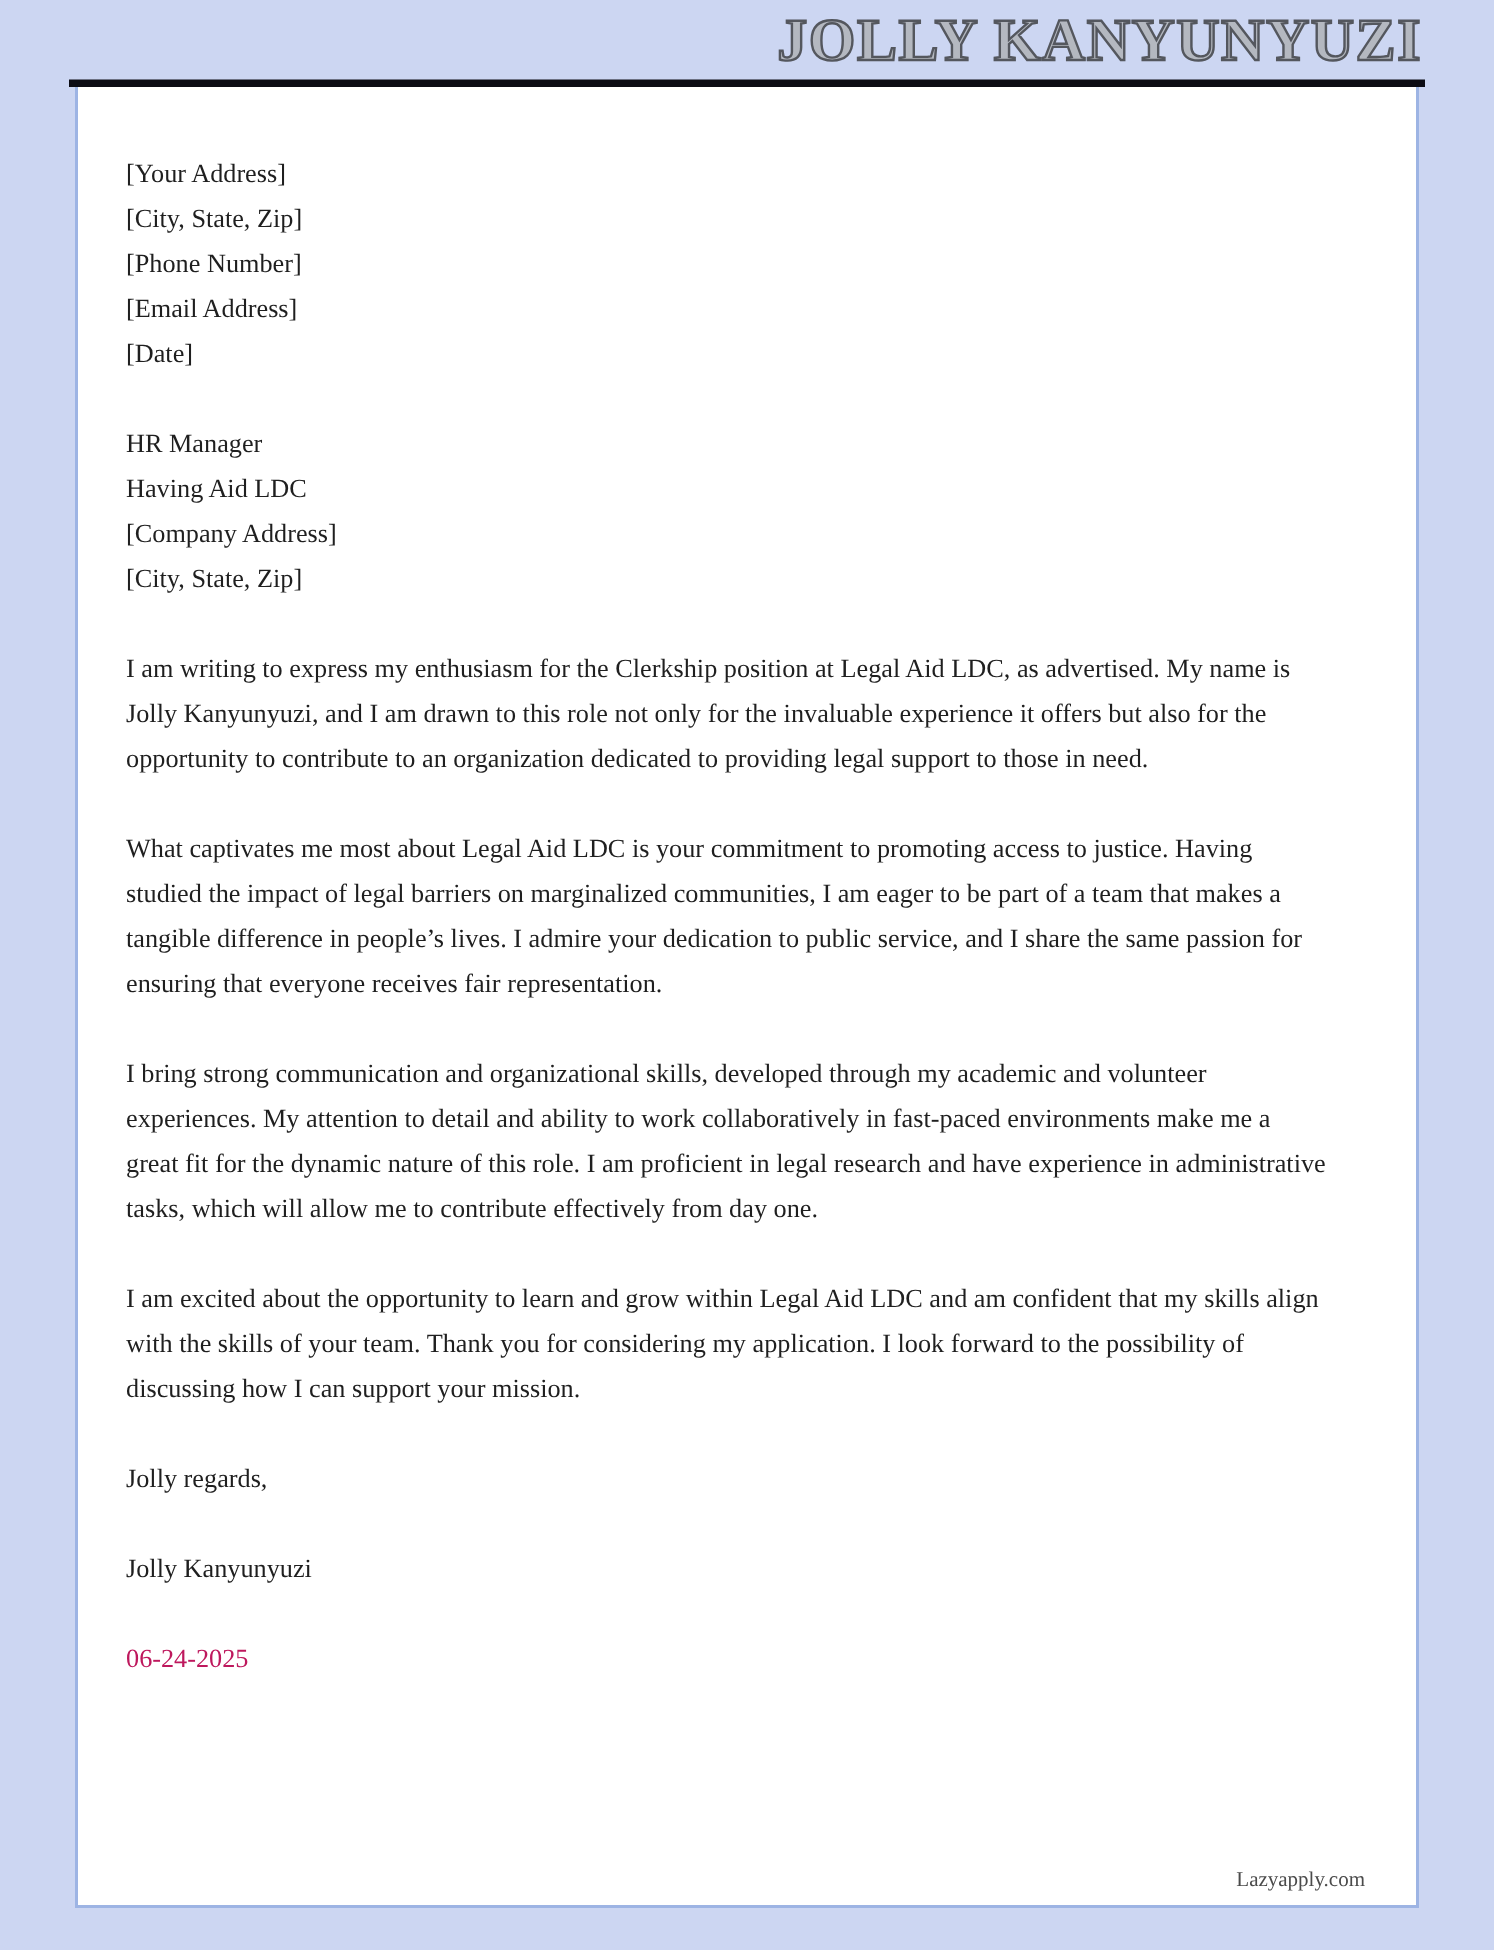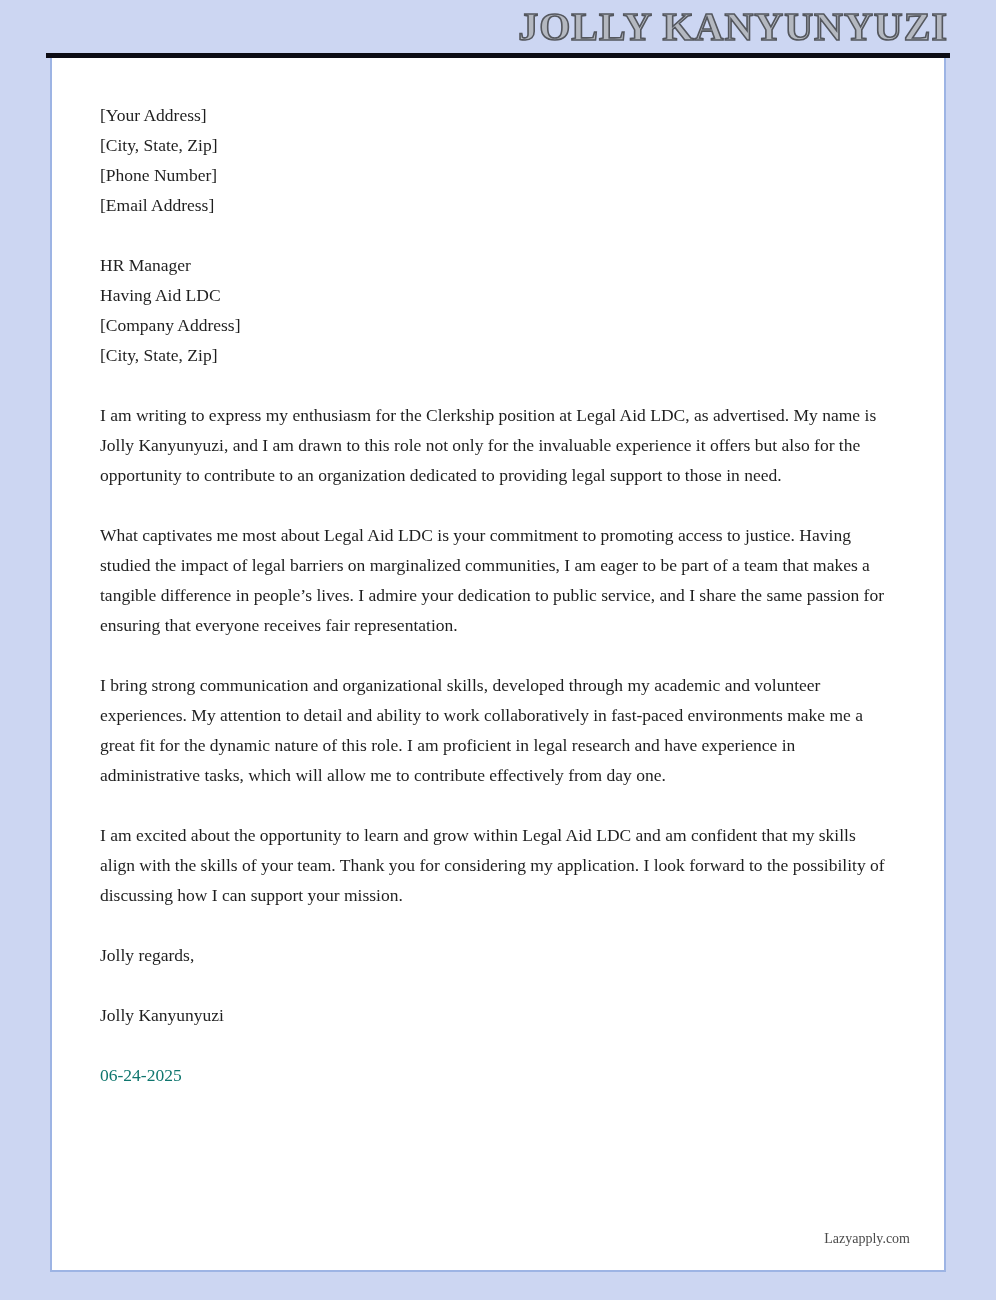--- a/index.html
+++ b/index.html
@@ -41,66 +41,67 @@
     margin: 0 46px;
   }
 
   .letter-page {
     background: #ffffff;
     border: 2px solid #9db4e4;
     border-top: none;
     margin: 0 50px;
     min-height: 1214px;
     position: relative;
-    padding: 42px 50px 40px 48px;
+    padding: 42px 50px 40px 32px;
     color: #1f1f1f;
     font-size: 17.5px;
     line-height: 30px;
   }
 
   .block { margin-bottom: 30px; }
   .block:last-child { margin-bottom: 0; }
 
   .para {
     margin-bottom: 30px;
     max-width: 800px;
   }
 
   .date-link {
-    color: #0f766e;
+    color: #be185d;
     cursor: pointer;
     text-decoration: none;
     display: inline-block;
     margin-top: 0;
   }
 
   .watermark {
     position: absolute;
     right: 34px;
-    bottom: 16px;
+    bottom: 1px;
     font-size: 14px;
     color: #4b4b4b;
   }
 </style>
 </head>
 <body>
 
 <div class="header-row">
   <div class="header-name">JOLLY KANYUNYUZI</div>
 </div>
 
 <div class="top-rule"></div>
 
 <div class="letter-page">
 
   <div class="block">
     <div>[Your Address]</div>
     <div>[City, State, Zip]</div>
     <div>[Phone Number]</div>
     <div>[Email Address]</div>
+    <div>[Date]</div>
   </div>
 
   <div class="block">
     <div>HR Manager</div>
     <div>Having Aid LDC</div>
     <div>[Company Address]</div>
     <div>[City, State, Zip]</div>
   </div>
 
 

